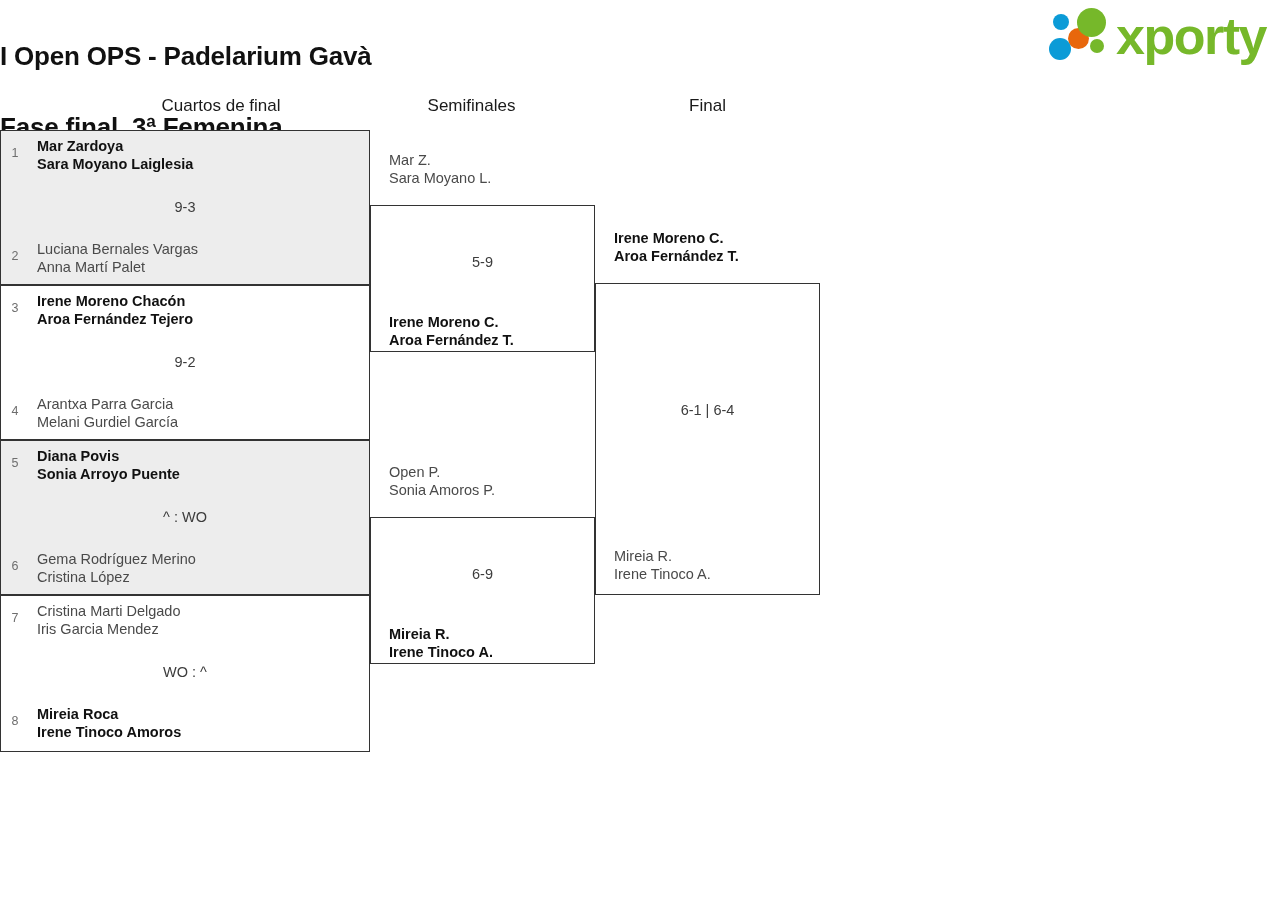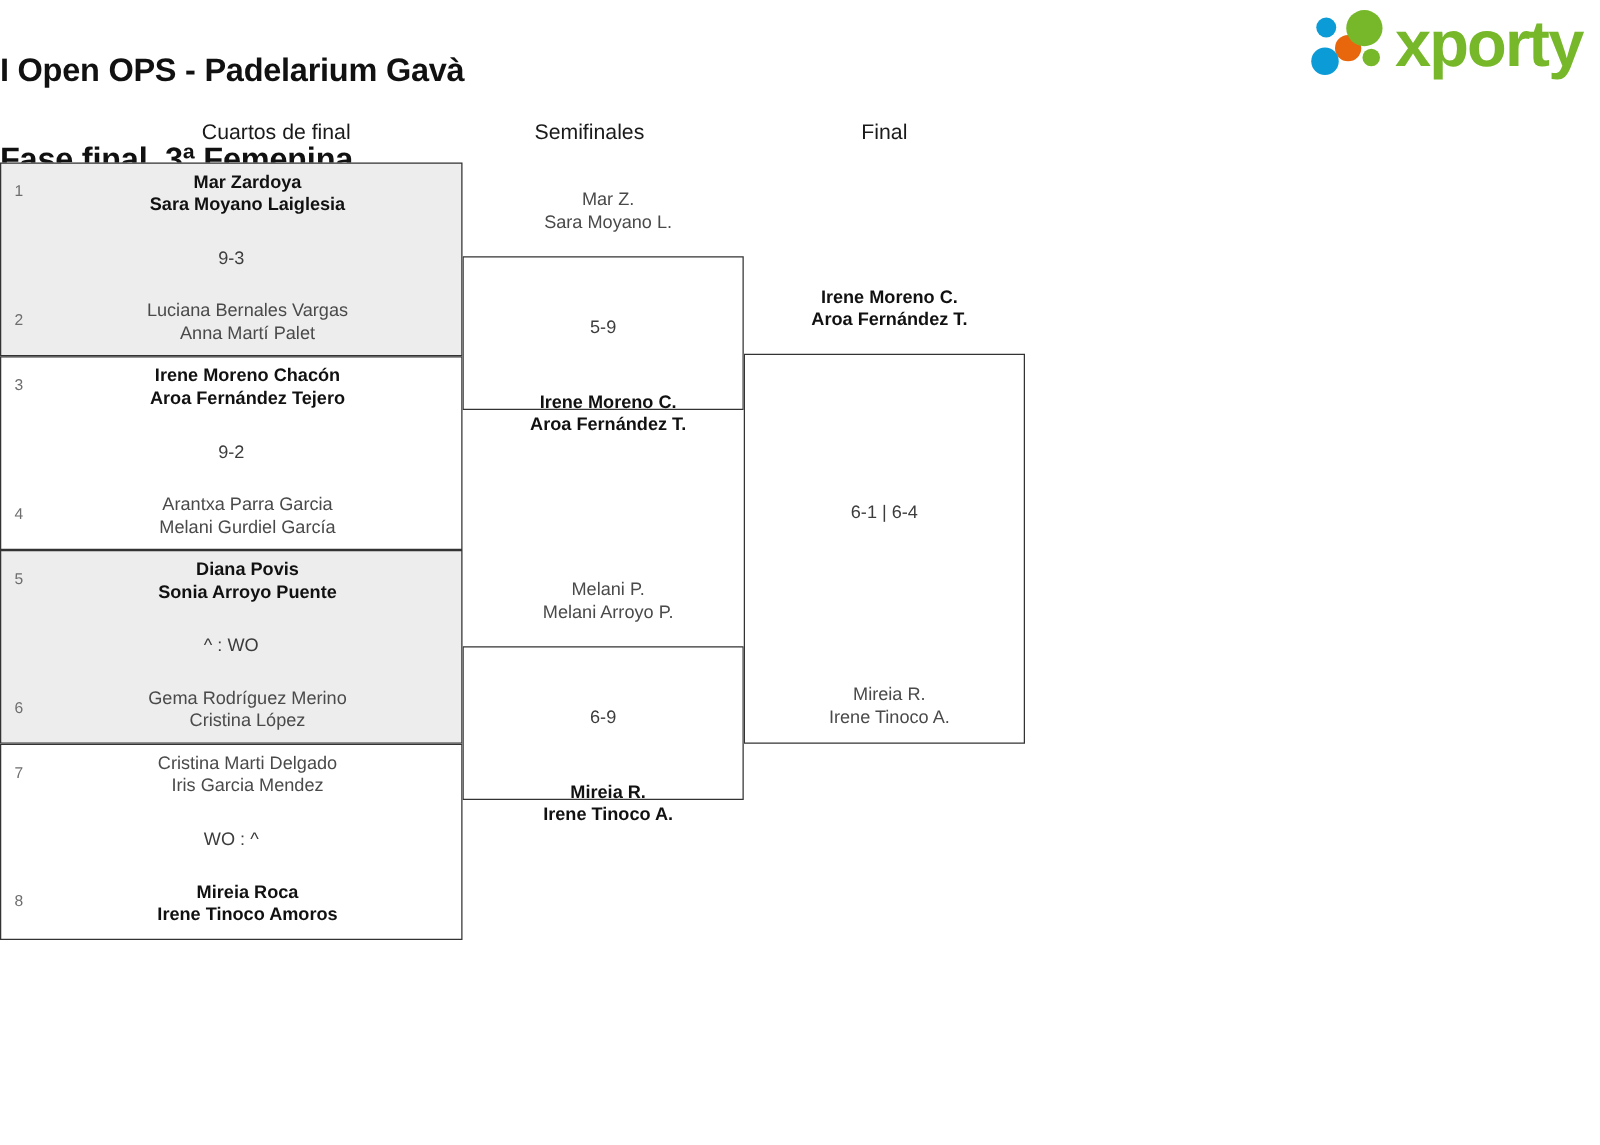--- a/index.html
+++ b/index.html
@@ -80,28 +80,27 @@
   .match {
     position: absolute;
     box-sizing: border-box;
     border: 1px solid #333333;
     background: #ffffff;
   }
   .match.shaded { background: #ededed; }
 
   .team {
     position: absolute;
-    left: 0;
+    left: 10px;
     width: 100%;
     box-sizing: border-box;
     padding-left: 26px;
     font-size: 14.5px;
     line-height: 18px;
     color: #4a4a4a;
-    text-align: center;
   }
   .team .pl { display: block; white-space: nowrap; }
   .team.winner { color: #111111; font-weight: 700; }
 
   .seed {
     position: absolute;
     left: 6px;
     width: 16px;
     text-align: center;
     font-size: 12.5px;
@@ -126,21 +125,21 @@
   #qf-2 { top: 155px; }
   #qf-3 { top: 310px; }
   #qf-4 { top: 465px; height: 157px; }
   .qf .team-top    { top: 6px; }
   .qf .team-bottom { top: 109px; }
   .qf .seed-top    { top: 15px; }
   .qf .seed-bottom { top: 118px; }
   .qf .score       { top: 67px; }
 
   
-  .sf { left: 370px; width: 225px; height: 123px; }
+  .sf { left: 370px; width: 225px; height: 147px; }
   #sf-1 { top: 75px; }
   #sf-2 { top: 387px; }
   .sf .team-top    { top: -55px; padding-left: 8px; }
   .sf .team-bottom { top: 107px; padding-left: 8px; }
   .sf .score       { top: 47px; }
 
   
   .fin { left: 595px; width: 225px; height: 312px; }
   #fin-1 { top: 153px; }
   .fin .team-top    { top: -55px; padding-left: 8px; }
@@ -238,22 +237,22 @@
     </div>
     <div class="score">5-9</div>
     <div class="team team-bottom winner">
       <span class="pl">Irene Moreno C.</span>
       <span class="pl">Aroa Fernández T.</span>
     </div>
   </div>
 
   <div class="match sf" id="sf-2">
     <div class="team team-top">
-      <span class="pl">Melani P.</span>
-      <span class="pl">Melani Arroyo P.</span>
+      <span class="pl">Open P.</span>
+      <span class="pl">Sonia Amoros P.</span>
     </div>
     <div class="score">6-9</div>
     <div class="team team-bottom winner">
       <span class="pl">Mireia R.</span>
       <span class="pl">Irene Tinoco A.</span>
     </div>
   </div>
 
   <div class="match fin" id="fin-1">
     <div class="team team-top winner">

